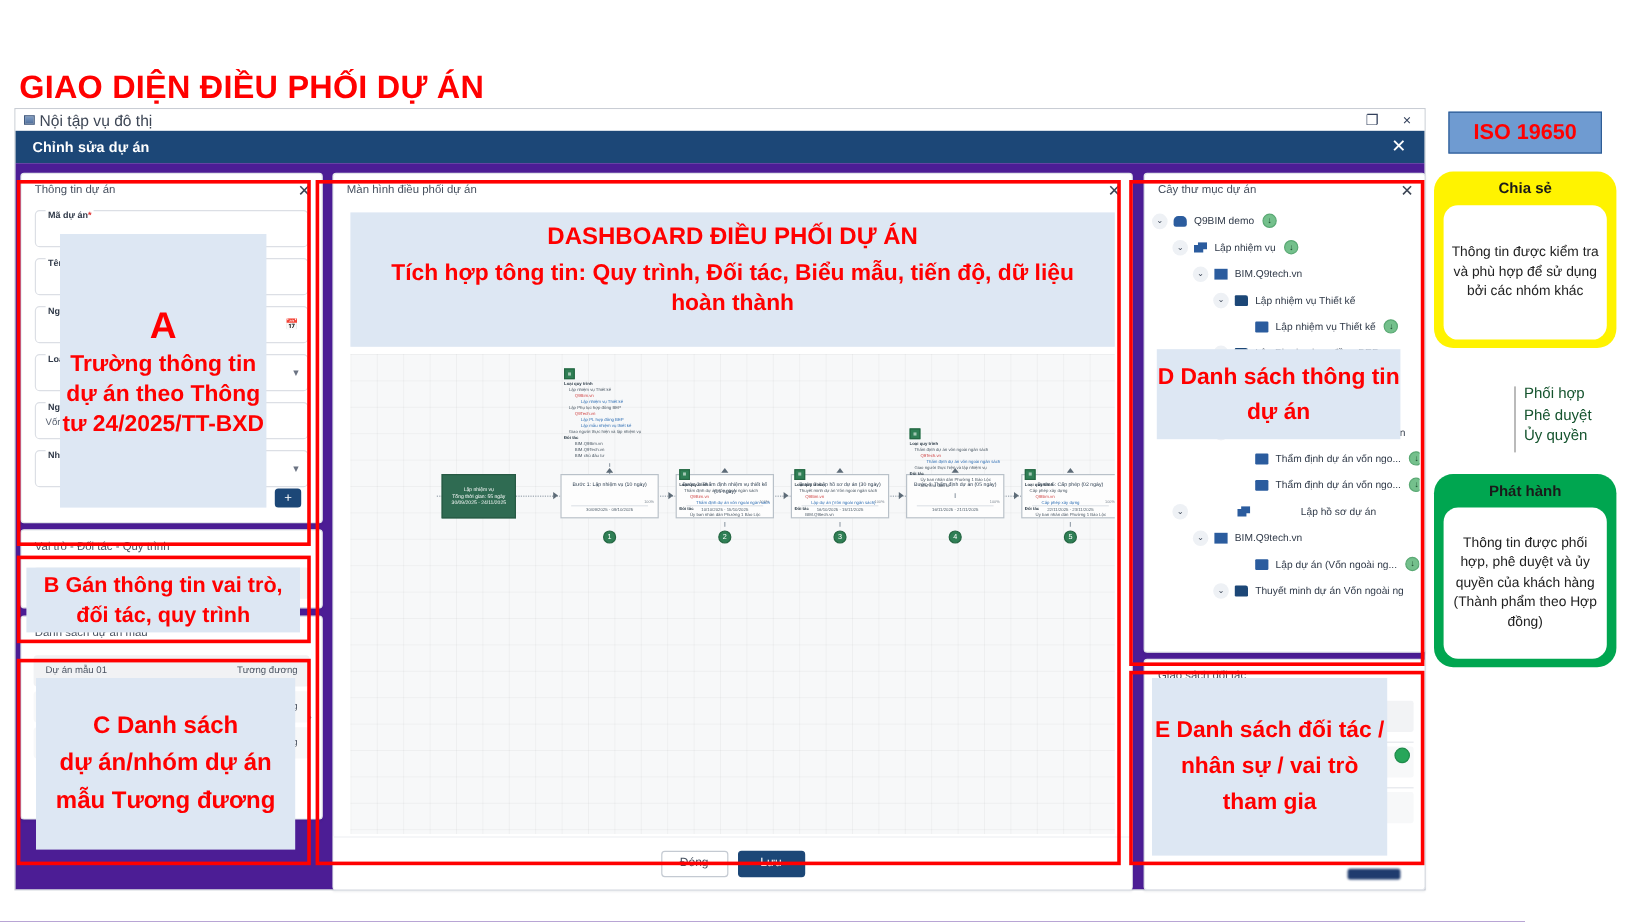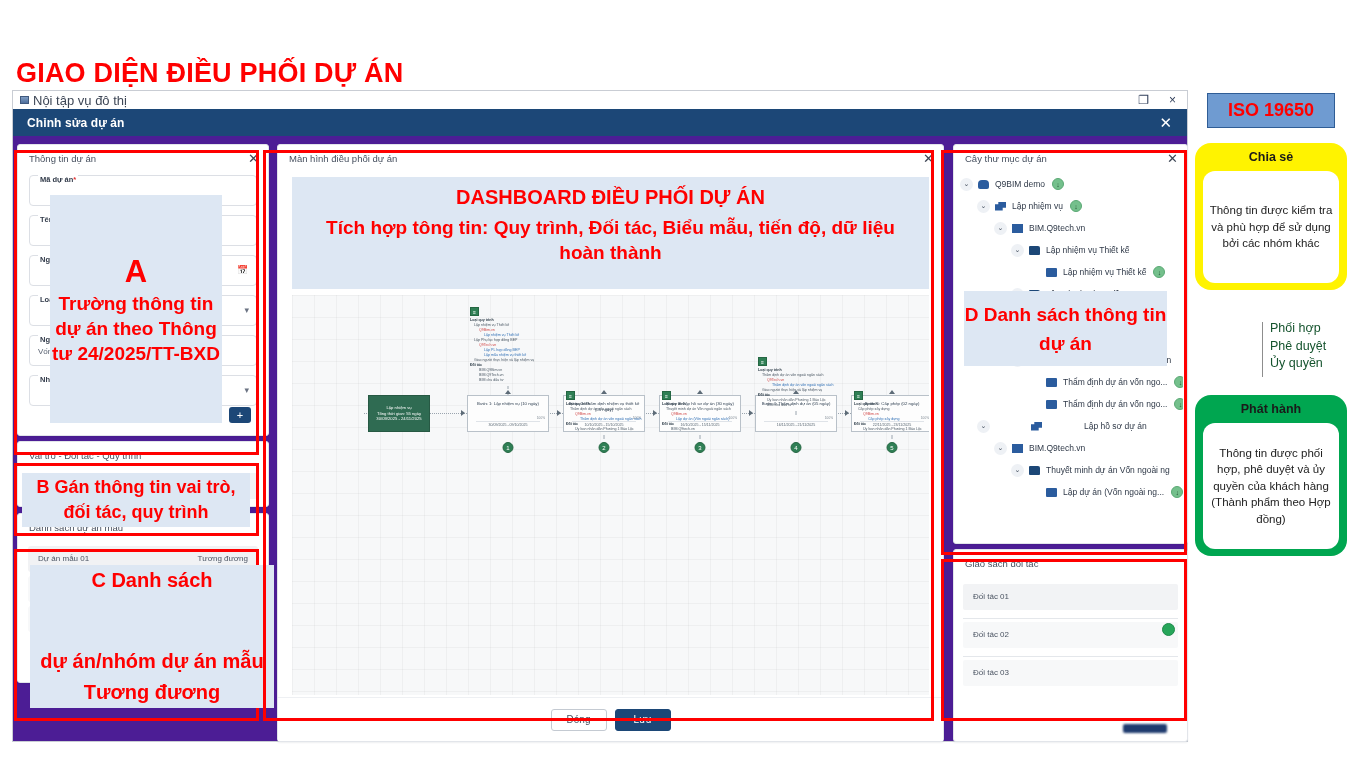--- a/index.html
+++ b/index.html
@@ -621,31 +621,31 @@
               <div class="tcaret">⌄</div>
               <div class="tico net"></div>
               <div class="tlabel">Lập hồ sơ dự án</div>
               <div class="tbadge">↓</div>
             </div>
             <div class="tnode" style="padding-left: 34px;">
               <div class="tcaret">⌄</div>
               <div class="tico bld"></div>
               <div class="tlabel">BIM.Q9tech.vn</div>
             </div>
-            <div class="tnode" style="padding-left: 51px;">
-              <div class="tcaret">⌄</div>
-              <div class="tico fold"></div>
-              <div class="tlabel">Thuyết minh dự án Vốn ngoài ng</div>
-            </div>
             <div class="tnode" style="padding-left: 68px;">
               <div class="tcaret blank"></div>
               <div class="tico file"></div>
               <div class="tlabel">Lập dự án (Vốn ngoài ng...</div>
               <div class="tbadge">↓</div>
             </div>
+            <div class="tnode" style="padding-left: 51px;">
+              <div class="tcaret">⌄</div>
+              <div class="tico fold"></div>
+              <div class="tlabel">Thuyết minh dự án Vốn ngoài ng</div>
+            </div>
           </div>
       </div>
 
       <div class="card" id="card-partner">
         <div class="card-head">
           <div class="card-title">Giao sách đối tác</div>
         </div>
         <div class="pt-row" style="top:34px;">
           <div class="mini-label">Đối tác 01</div>
         </div>
@@ -669,33 +669,36 @@
     <span style="font-size:31px;line-height:38px;">A</span>
     <span>Trường thông tin dự án theo Thông tư 24/2025/TT-BXD</span>
   </div>
 
   <div class="redbox" style="left:14px;top:463px;width:245px;height:73px;"></div>
   <div class="anno" style="left:22px;top:473px;width:228px;height:54px;font-size:18px;line-height:25px;">
     <span>B  Gán thông tin vai trò, đối tác, quy trình</span>
   </div>
 
   <div class="redbox" style="left:14px;top:549px;width:245px;height:172px;"></div>
-  <div class="anno" style="left:30px;top:565px;width:244px;height:143px;font-size:20px;line-height:31px;justify-content:space-between;">
+  <div class="anno" style="left:30px;top:565px;width:216px;height:143px;font-size:20px;line-height:31px;">
     <span>C  Danh sách</span>
     <span>dự án/nhóm dự án mẫu Tương đương</span>
   </div>
 
   <div class="redbox" style="left:263px;top:150px;width:671px;height:571px;"></div>
 
   <div class="redbox" style="left:941px;top:150px;width:246px;height:405px;"></div>
   <div class="anno" style="left:964px;top:291px;width:203px;height:75px;font-size:19px;line-height:29px;">
     <span>D  Danh sách thông tin dự án</span>
   </div>
 
   <div class="redbox" style="left:941px;top:559px;width:246px;height:162px;"></div>
+  <div class="anno" style="left:960px;top:565px;width:196px;height:148px;font-size:19px;line-height:30px;">
+    <span>E  Danh sách đối tác / nhân sự / vai trò tham gia</span>
+  </div>
 
   <div class="iso-badge">ISO 19650</div>
 
   <div class="iso-card" id="iso-share">
     <div class="iso-head">Chia sẻ</div>
     <div class="iso-inner">
       <span>Thông tin được kiểm tra và phù hợp để sử dụng bởi các nhóm khác</span>
     </div>
   </div>
 

